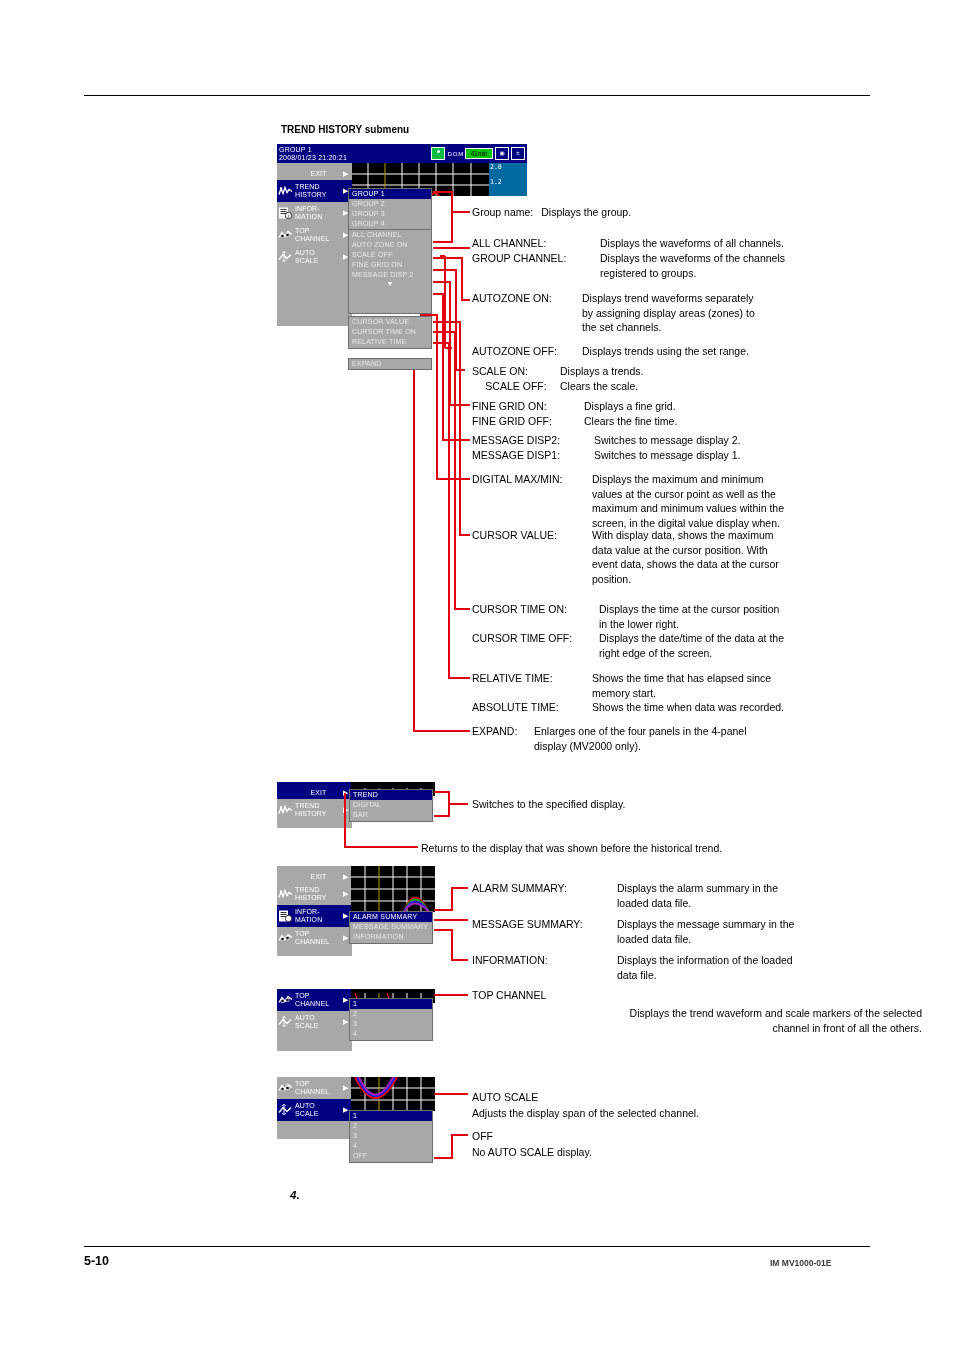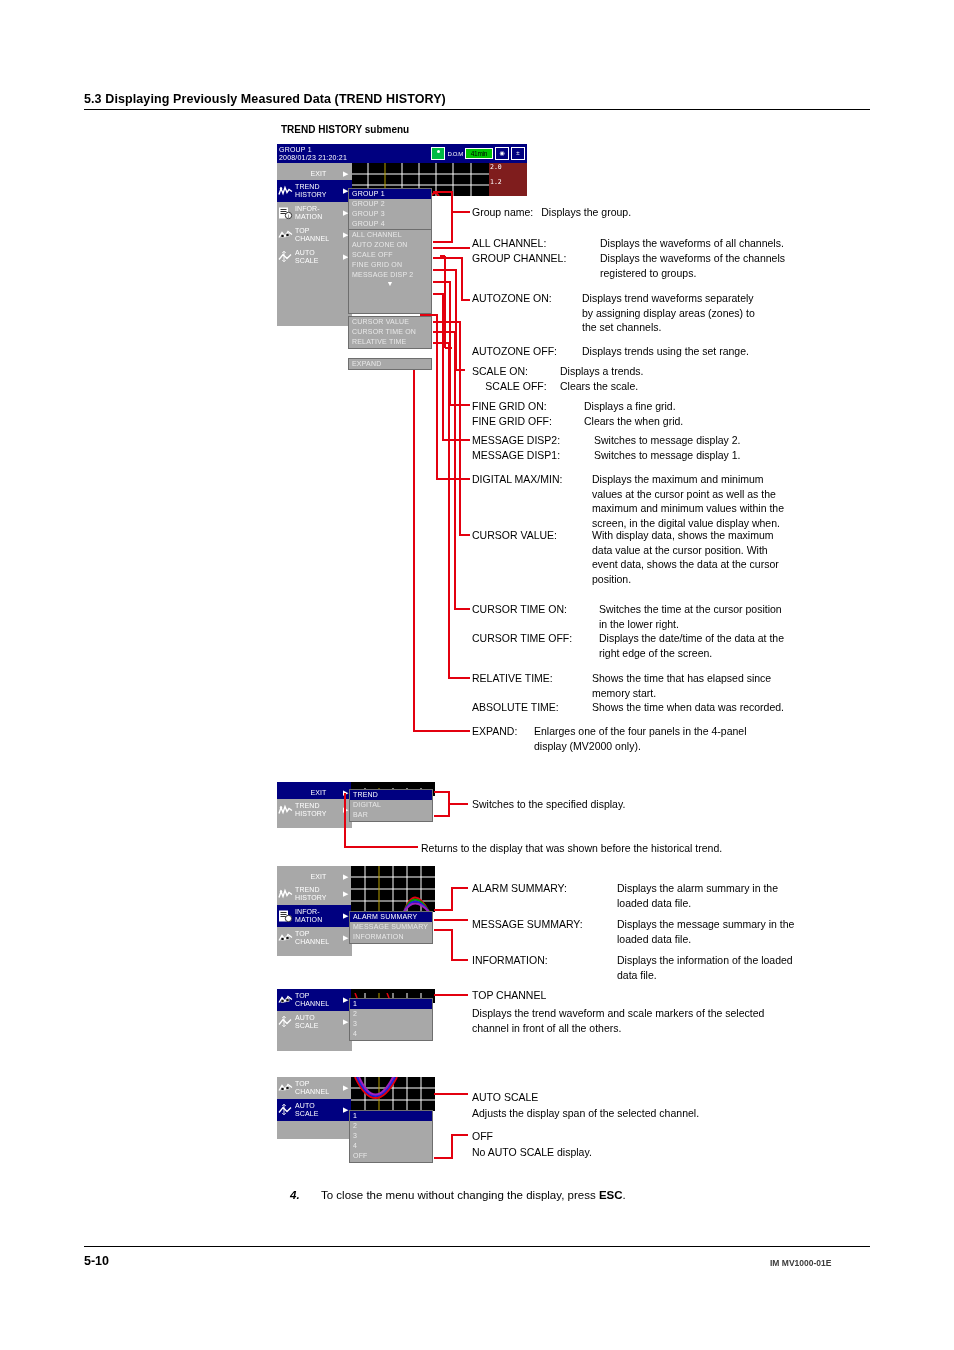--- a/index.html
+++ b/index.html
@@ -201,21 +201,21 @@
     line-height: 7px;
   }
 
   .plot {
     position: absolute;
     background: #000000;
     box-sizing: border-box;
   }
   .scale-col {
     position: absolute;
-    background: #7f1d1d;
+    background: #0369a1;
     color: #ffffff;
     font-size: 6.5px;
     line-height: 8px;
     font-family: "DejaVu Sans Mono", monospace;
     box-sizing: border-box;
     padding-left: 1px;
   }
 
   
   .ann {
@@ -253,21 +253,20 @@
     left: 0; top: 0;
     font-weight: bold;
     font-style: italic;
   }
   .step .body { margin-left: 28px; }
 </style>
 </head>
 <body>
 
 <div class="page-header">
-  <div class="title">5.3  Displaying Previously Measured Data (TREND HISTORY)</div>
   <div class="rule"></div>
 </div>
 
 <div class="fig-caption">TREND HISTORY submenu</div>
 
 <div class="dev-titlebar" style="left:277px; top:144px; width:250px; height:19px;">
   <div class="tb-text"><span>GROUP 1</span><br><span>2008/01/23 21:20:21</span></div>
   <div class="tb-icons">
     <div class="tb-ic person"></div>
     <div class="tb-lbl">D.O.M</div>
@@ -419,21 +418,21 @@
   <span class="term" style="width:88px;">SCALE ON:</span><span class="desc">Displays a trends.</span>
 </div>
 <div class="ann" style="left:472px; top:379px; width:430px;">
   <span class="term" style="width:88px;text-align:center;">SCALE OFF:</span><span class="desc">Clears the scale.</span>
 </div>
 
 <div class="ann" style="left:472px; top:399px; width:430px;">
   <span class="term" style="width:112px;">FINE GRID ON:</span><span class="desc">Displays a fine grid.</span>
 </div>
 <div class="ann" style="left:472px; top:414px; width:430px;">
-  <span class="term" style="width:112px;">FINE GRID OFF:</span><span class="desc">Clears the when grid.</span>
+  <span class="term" style="width:112px;">FINE GRID OFF:</span><span class="desc">Clears the fine time.</span>
 </div>
 
 <div class="ann" style="left:472px; top:433px; width:430px;">
   <span class="term" style="width:122px;">MESSAGE DISP2:</span><span class="desc">Switches to message display 2.</span>
 </div>
 <div class="ann" style="left:472px; top:448px; width:430px;">
   <span class="term" style="width:122px;">MESSAGE DISP1:</span><span class="desc">Switches to message display 1.</span>
 </div>
 
 <div class="ann" style="left:472px; top:472px; width:440px;">
@@ -444,21 +443,21 @@
 </div>
 
 <div class="ann" style="left:472px; top:528px; width:440px;">
   <span class="term" style="width:120px;">CURSOR VALUE:</span><span class="desc" style="white-space:pre-line;">With display data, shows the maximum
 data value at the cursor position. With
 event data, shows the data at the cursor
 position.</span>
 </div>
 
 <div class="ann" style="left:472px; top:602px; width:440px;">
-  <span class="term" style="width:127px;">CURSOR TIME ON:</span><span class="desc" style="white-space:pre-line;">Switches the time at the cursor position
+  <span class="term" style="width:127px;">CURSOR TIME ON:</span><span class="desc" style="white-space:pre-line;">Displays the time at the cursor position
 in the lower right.</span>
 </div>
 <div class="ann" style="left:472px; top:631px; width:450px;">
   <span class="term" style="width:127px;">CURSOR TIME OFF:</span><span class="desc" style="white-space:pre-line;">Displays the date/time of the data at the
 right edge of the screen.</span>
 </div>
 
 <div class="ann" style="left:472px; top:671px; width:440px;">
   <span class="term" style="width:120px;">RELATIVE TIME:</span><span class="desc" style="white-space:pre-line;">Shows the time that has elapsed since
 memory start.</span>
@@ -655,21 +654,21 @@
 <div class="popup" style="left:349px; top:998px; width:84px; height:43px;">
   <div class="popup-item sel">1</div>
   <div class="popup-item">2</div>
   <div class="popup-item">3</div>
   <div class="popup-item">4</div>
 </div>
 
 <div class="ann" style="left:472px; top:988px; width:440px;">
   <span class="term">TOP CHANNEL</span>
 </div>
-<div class="ann" style="left:472px; top:1006px; width:450px;">
+<div class="ann" style="left:472px; top:1006px; width:450px;text-align:right;">
   <span class="desc" style="white-space:pre-line;">Displays the trend waveform and scale markers of the selected
 channel in front of all the others.</span>
 </div>
 
 <div class="menu-col" style="left:277px; top:1077px; width:75px; height:62px;">
   <div class="menu-row" style="height:22px;">
     <div class="mr-icon">
       <span class="gicon">
           <svg width="15" height="13" viewBox="0 0 15 13">
             <path d="M1 9 L4 4 L7 8 L10 3 L14 6" stroke="#fff" stroke-width="1.3" fill="none"></path>
@@ -732,23 +731,20 @@
 <div class="ann" style="left:472px; top:1129px; width:440px;">
   <span class="term">OFF</span>
 </div>
 <div class="ann" style="left:472px; top:1145px; width:450px;">
   <span class="desc">No AUTO SCALE display.</span>
 </div>
 
 <div class="step" style="left:290px; top:1186px; width:600px;">
   <span class="num">4.</span>
   <div class="body">
-    <div style="padding-left:3px;">
-      <span>To close the menu without changing the display, press </span><b>ESC</b><span>.</span>
-    </div>
   </div>
 </div>
 
 <svg class="redlines">
   <g stroke="#e3000f" stroke-width="2" fill="none">
 
     <path d="M433 192 L452 192 L452 242 L433 242"></path>
     <path d="M452 212 L470 212"></path>
 
     <path d="M433 248 L470 248"></path>

